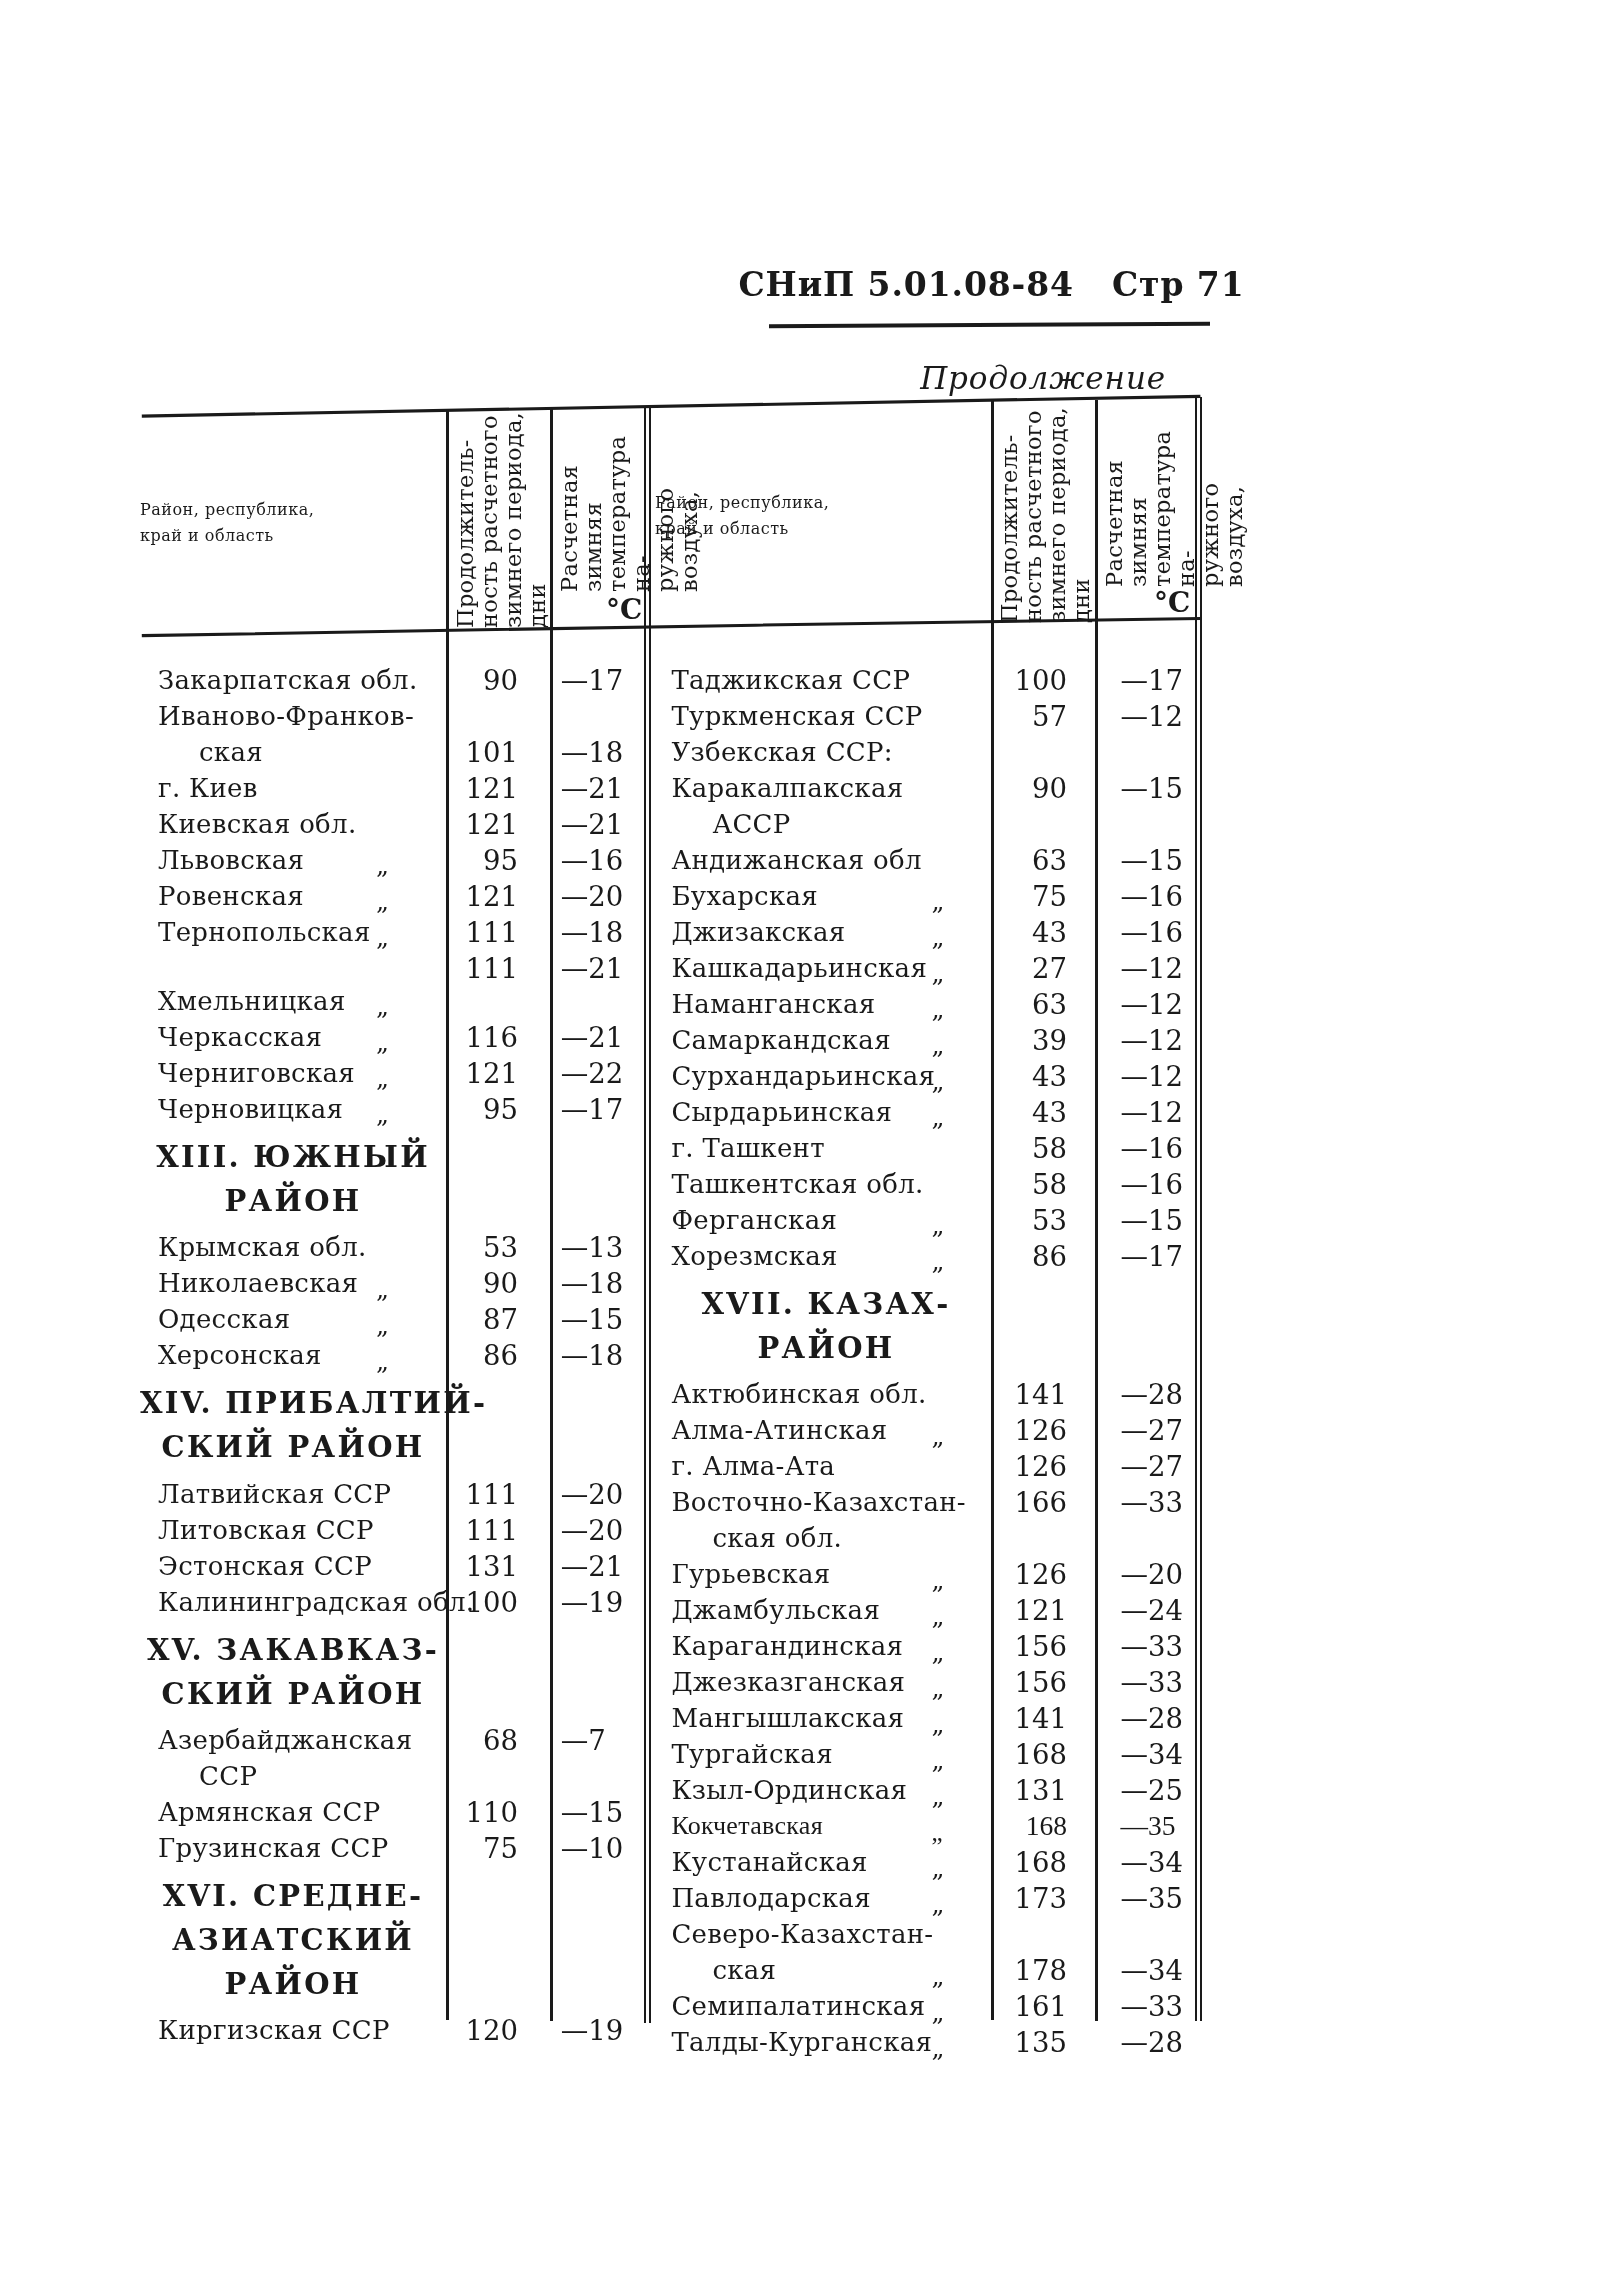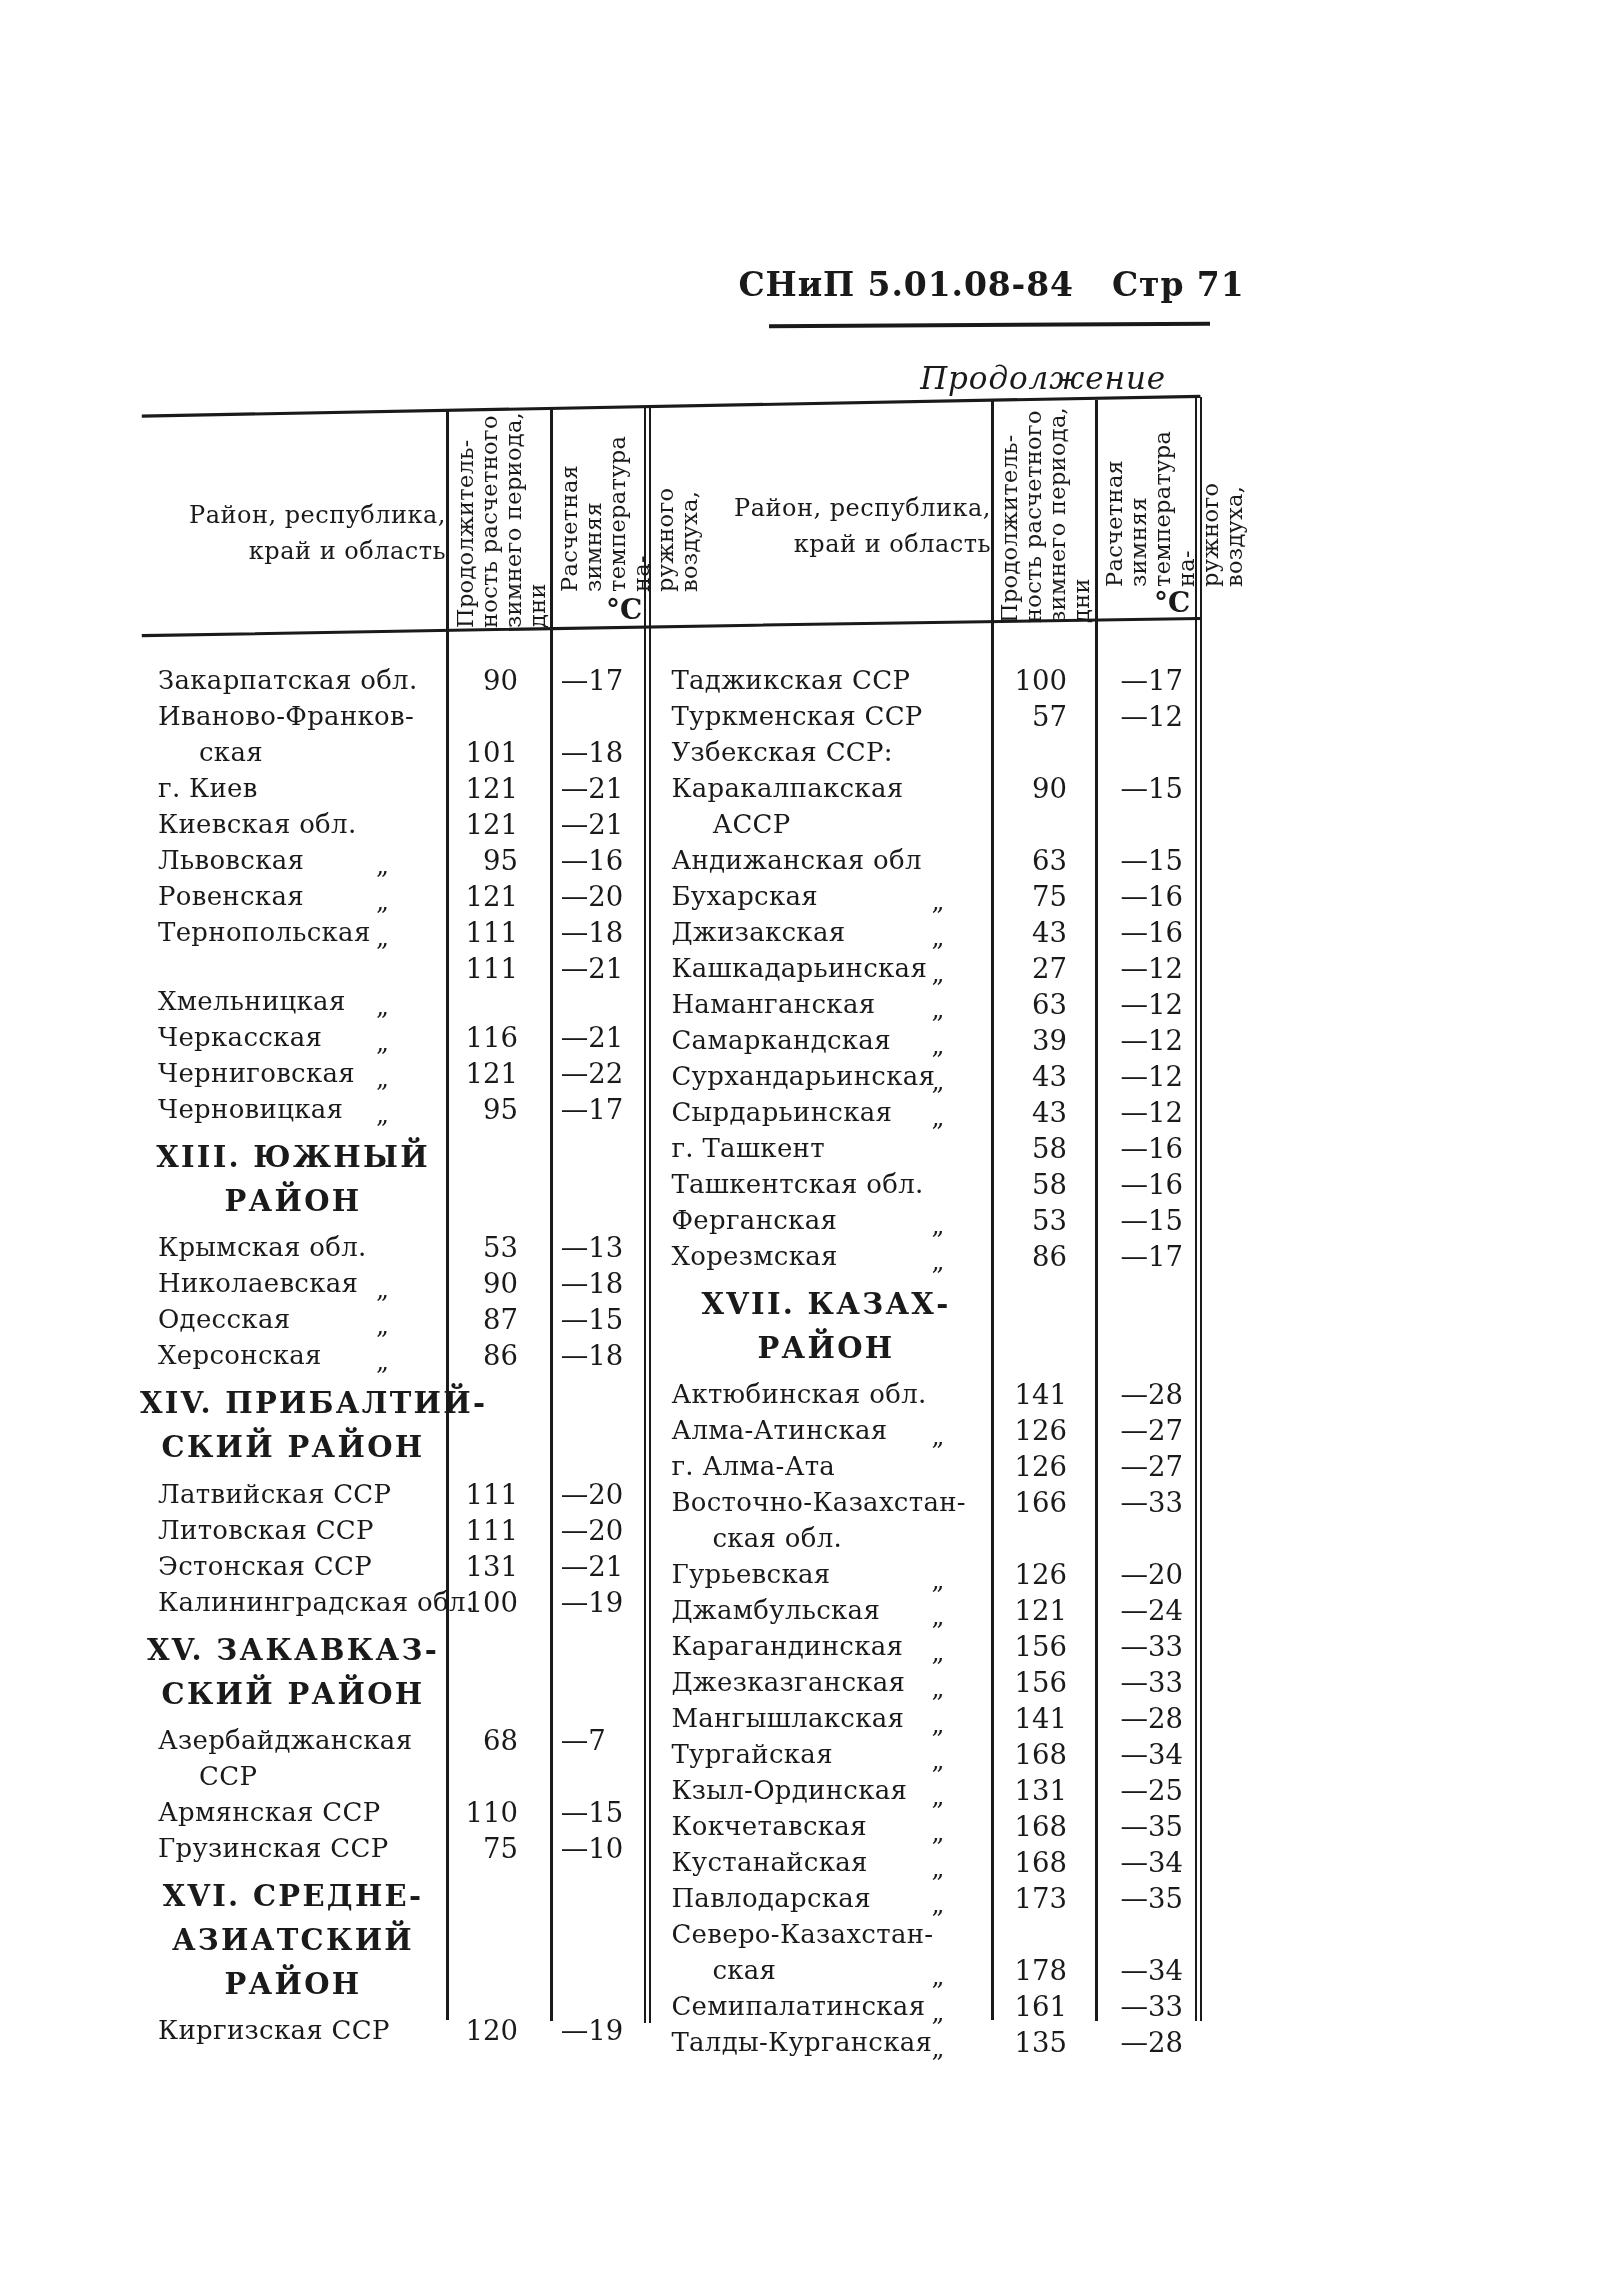--- a/index.html
+++ b/index.html
@@ -25,21 +25,21 @@
     position:absolute;left:891px;top:360px;width:275px;
     font-size:31px;font-style:italic;text-align:right;letter-spacing:0.9px;
   }
   
   .top-curve{position:absolute;left:140px;top:389px;}
   .sep-curve{position:absolute;left:140px;top:612px;}
   .vr{position:absolute;width:2.7px;background:var(--ink,#1a1a1a);}
   .vr2{position:absolute;width:7.2px;border-left:2.3px solid var(--ink,#1a1a1a);border-right:2.3px solid var(--ink,#1a1a1a);box-sizing:border-box;}
   
   .hdr-name{
-    position:absolute;font-size:24px;line-height:36px;text-align:right;
+    position:absolute;font-size:16px;line-height:26px;text-align:left;
     white-space:pre-line;letter-spacing:0.5px;
   }
   .rotwrap{position:absolute;}
   .rot{
     position:absolute;transform-origin:0 0;transform:rotate(-90deg);
     font-size:22.5px;line-height:24px;white-space:pre-line;letter-spacing:0.3px;
   }
   .deg{position:absolute;font-size:28px;font-weight:700;}
   
   .tbody{position:absolute;}
@@ -486,21 +486,21 @@
         <div class="dd">168</div>
         <div class="tt" style="padding-left: 21.6px;">—34</div>
       </div>
       <div class="row" style="grid-template-columns: 338px 104px 106px;">
         <div class="nm" style="padding-left: 14.4px;">
           <div class="line"><span class="txt">Кзыл-Ординская</span><span class="ditto" style="left: 260px;">„</span></div>
         </div>
         <div class="dd">131</div>
         <div class="tt" style="padding-left: 21.6px;">—25</div>
       </div>
-      <div class="row" style="grid-template-columns: 338px 104px 106px;">
+      <div class="row" style="grid-template-columns: 338px 104px 106px; font-family: Liberation Serif, serif;">
         <div class="nm" style="padding-left: 14.4px;">
           <div class="line"><span class="txt">Кокчетавская</span><span class="ditto" style="left: 260px;">„</span></div>
         </div>
         <div class="dd">168</div>
         <div class="tt" style="padding-left: 21.6px;">—35</div>
       </div>
       <div class="row" style="grid-template-columns: 338px 104px 106px;">
         <div class="nm" style="padding-left: 14.4px;">
           <div class="line"><span class="txt">Кустанайская</span><span class="ditto" style="left: 260px;">„</span></div>
         </div>

